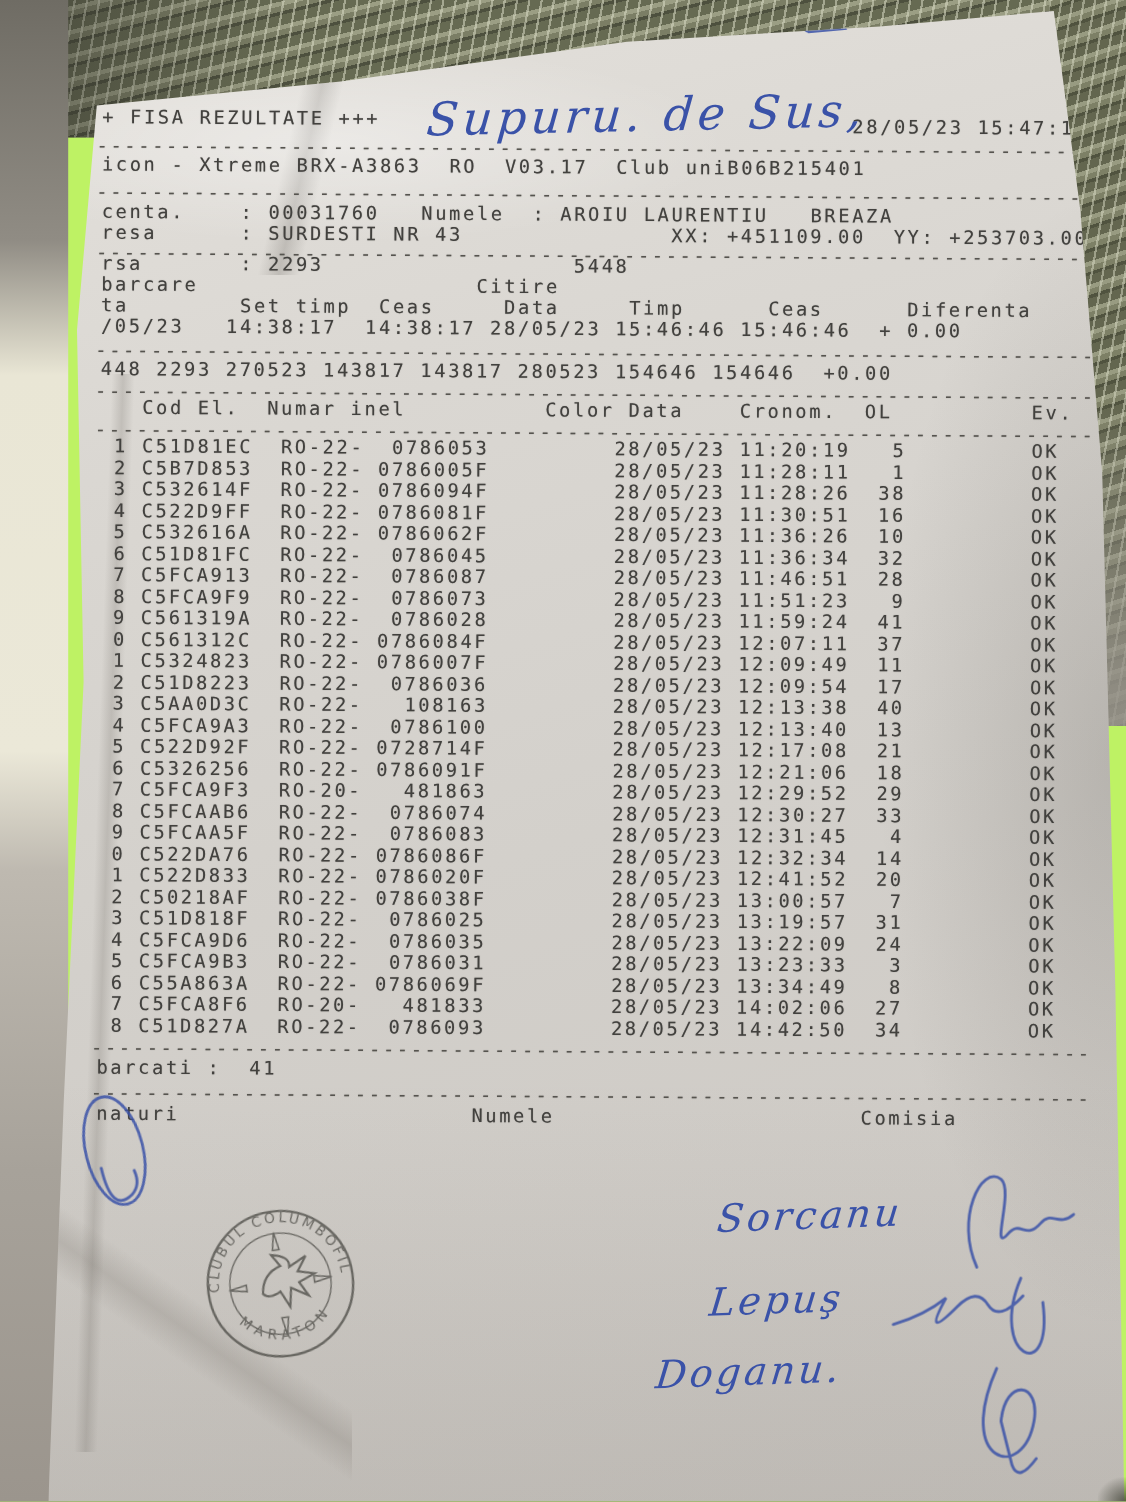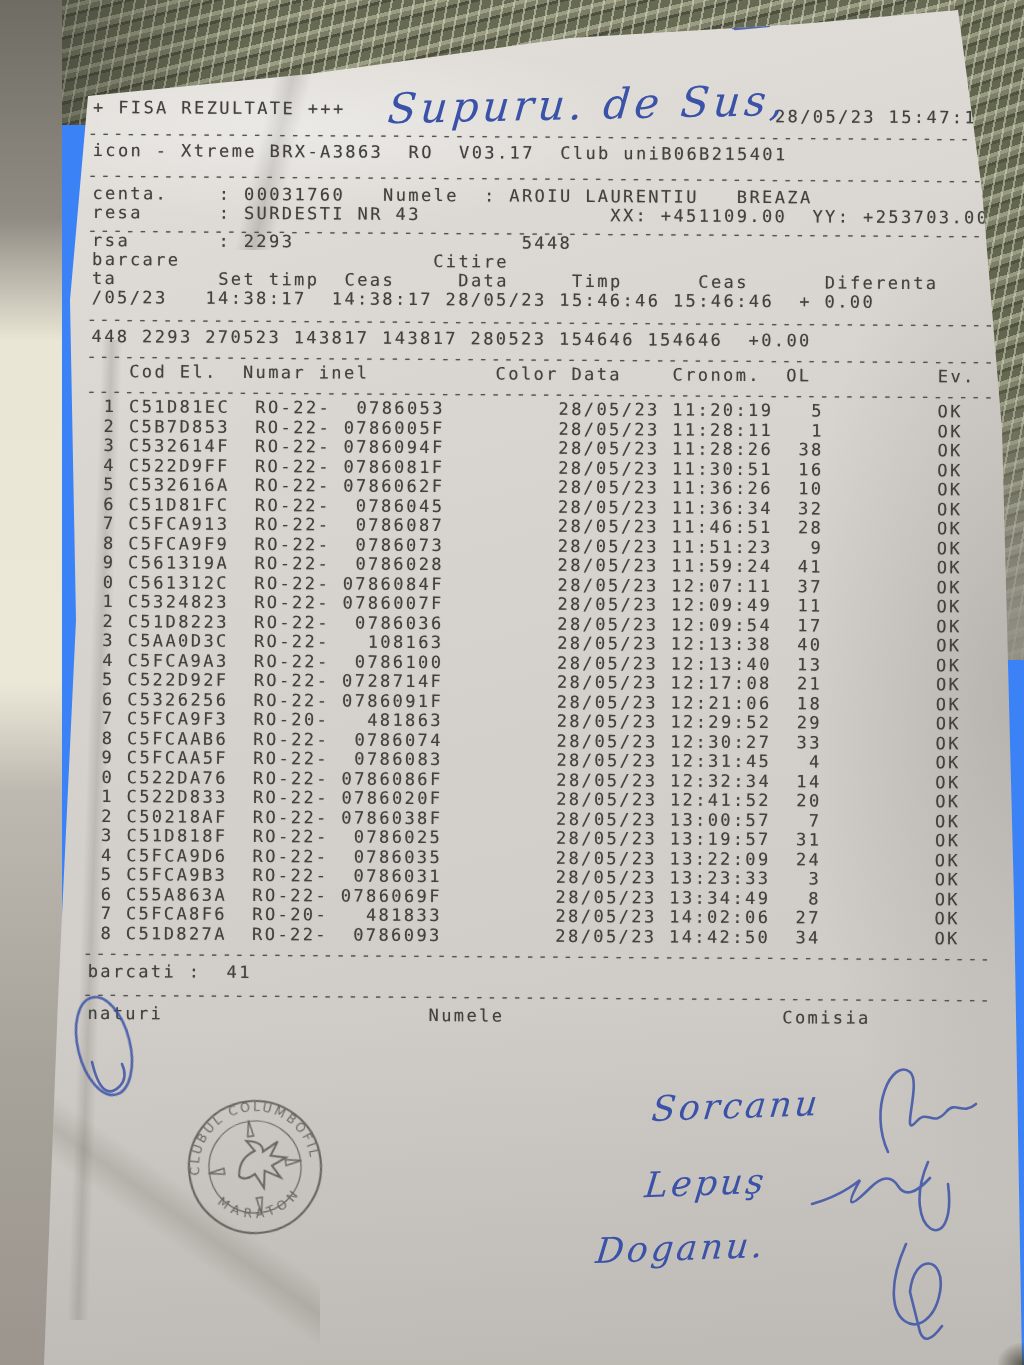--- a/index.html
+++ b/index.html
@@ -1,17 +1,17 @@
 <!DOCTYPE html>
 <html><head>
 <meta charset="utf-8">
 <style>
   html,body{margin:0;padding:0;background:#8e8a83;}
   .scene{position:relative;width:1024px;height:1365px;overflow:hidden;
-         background:#3b82f6;font-family:"DejaVu Sans Mono",monospace;}
+         background:#bef264;font-family:"DejaVu Sans Mono",monospace;}
 
   
   .fabric-top{position:absolute;left:0;top:0;width:1024px;height:125px;
     background:
       repeating-linear-gradient(100deg, rgba(216,218,196,.55) 0 2px, rgba(0,0,0,0) 2px 11px),
       repeating-linear-gradient(-14deg, #4d503e 0 3px, #7b7e65 3px 8px, #9b9e84 8px 12px, #666a52 12px 21px);}
   .fabric-top::after{content:"";position:absolute;inset:0;
     background:linear-gradient(90deg, rgba(45,45,40,.5), rgba(0,0,0,0) 26%);}
   .fabric-right{position:absolute;right:0;top:0;width:70px;height:660px;
     background:

